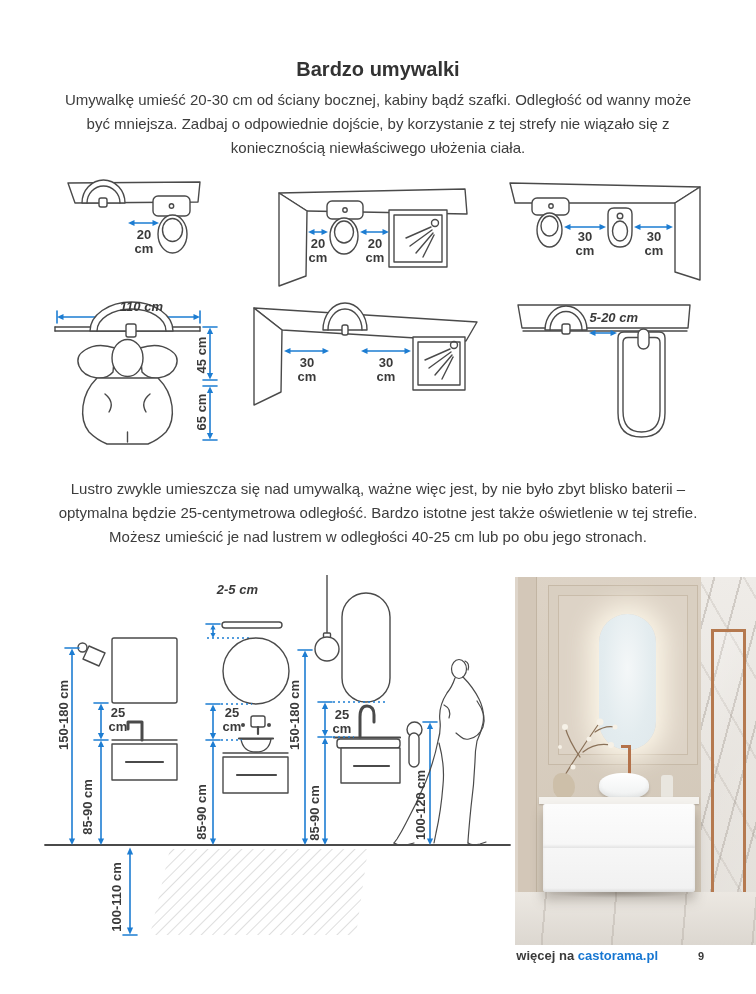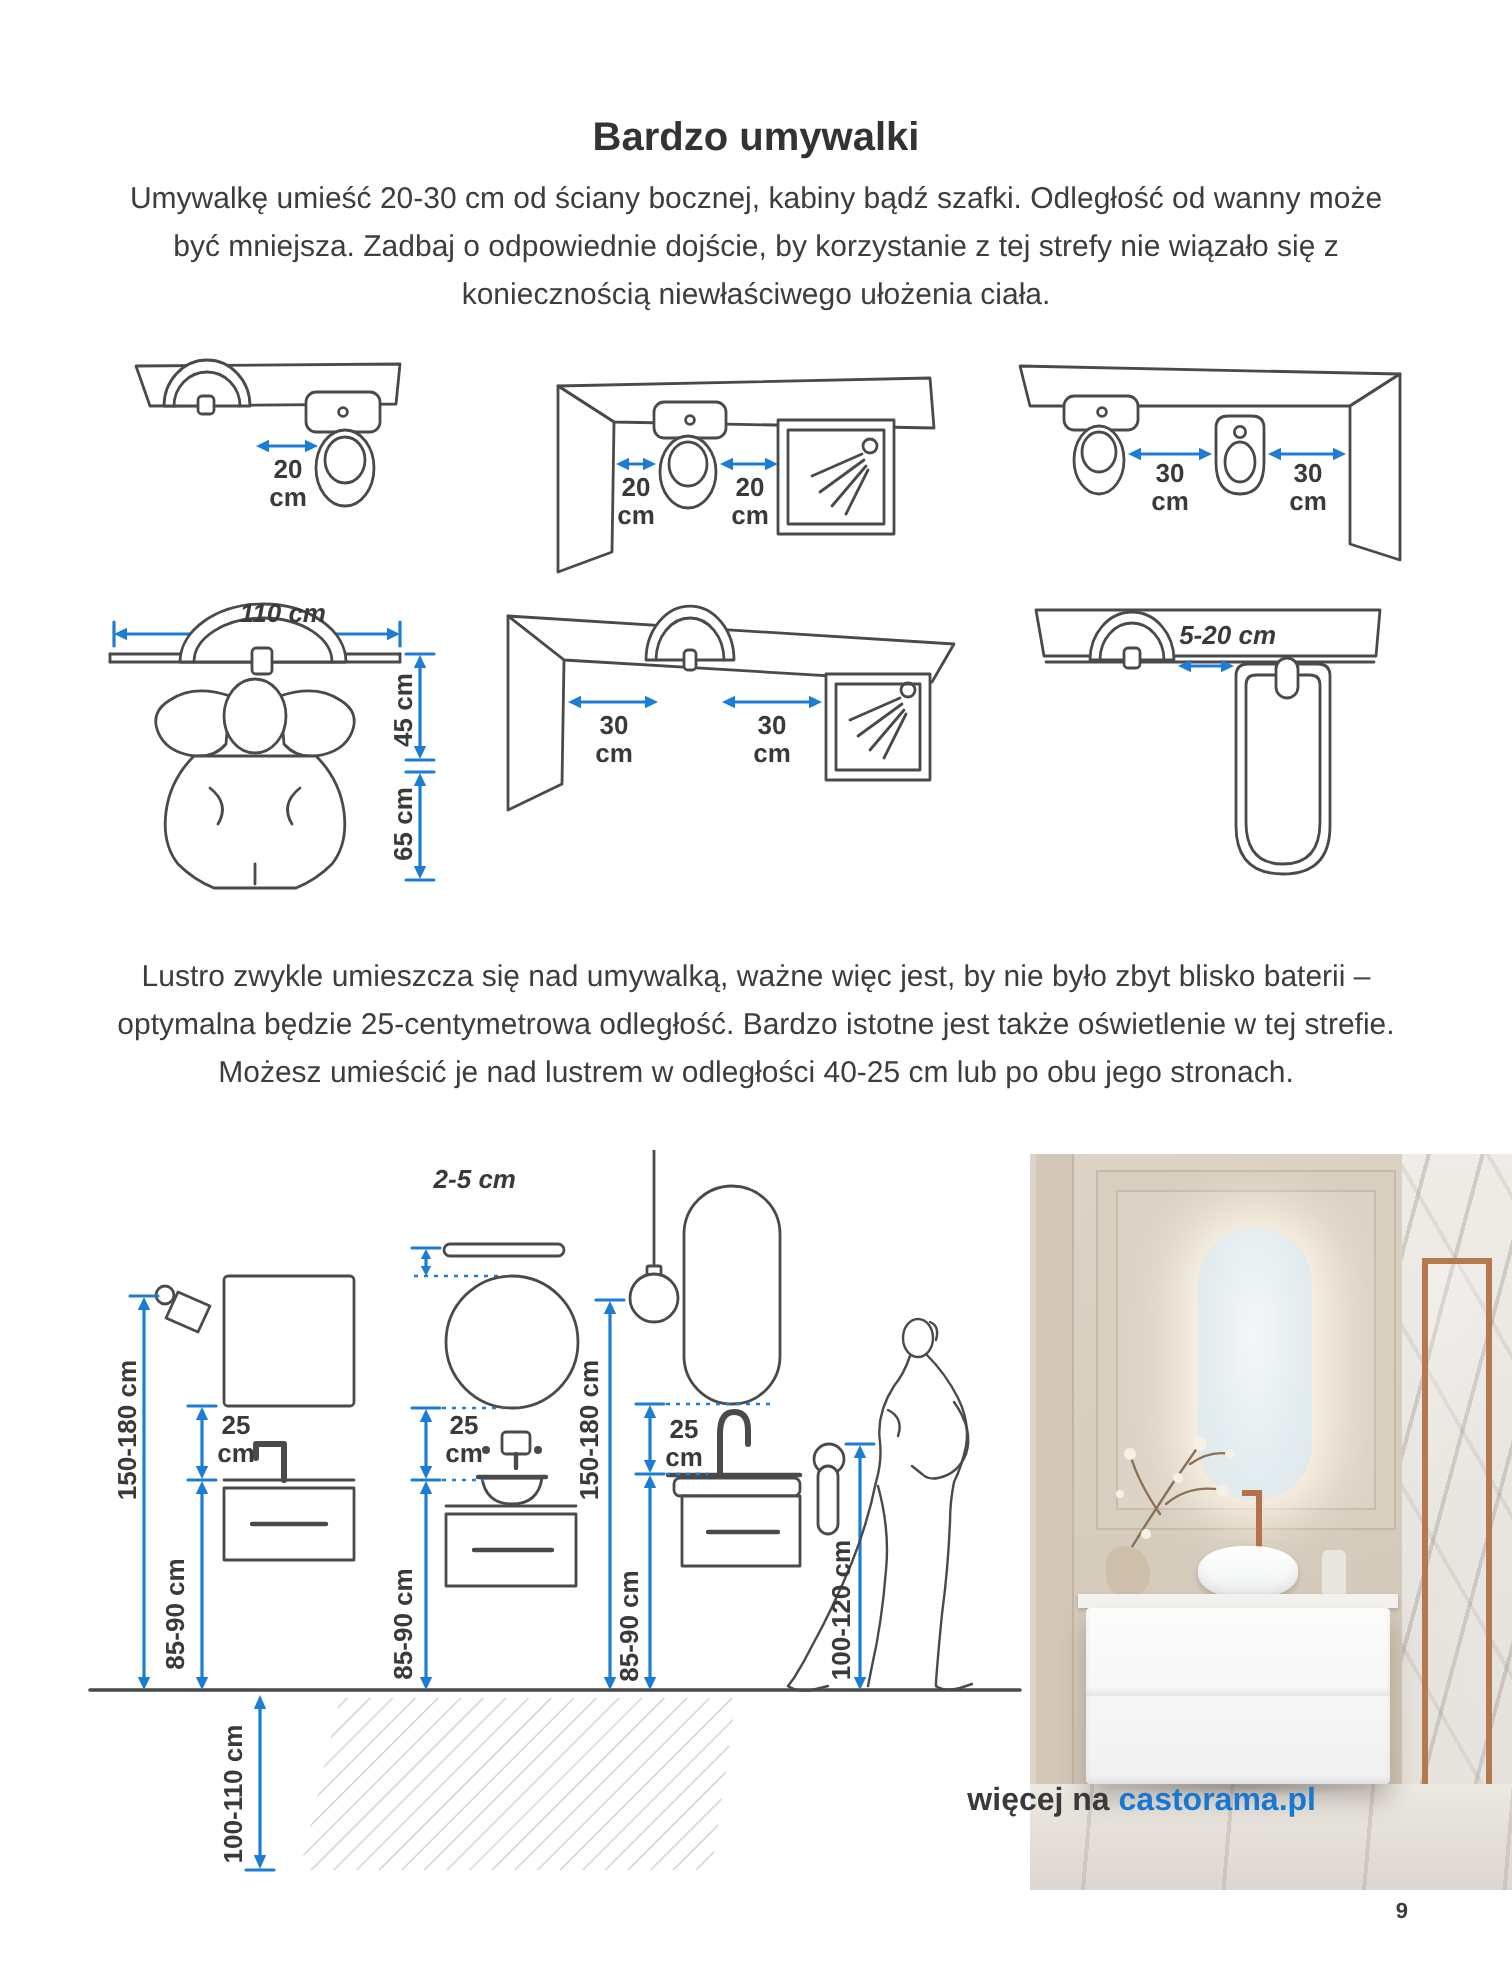--- a/index.html
+++ b/index.html
@@ -66,21 +66,21 @@
   .p-copper-bar{left:196px;top:52px;width:35px;height:3px;background:#b5794f;}
   .p-glass{left:199px;top:55px;width:29px;height:313px;
            background:linear-gradient(115deg,rgba(255,255,255,.25),rgba(255,255,255,0) 40%,rgba(255,255,255,.15));}
   .p-floor{left:0;top:315px;width:100%;height:53px;
       background:
         repeating-linear-gradient(95deg,transparent 0 30px,rgba(150,140,130,.25) 30px 32px,transparent 32px 70px),
         linear-gradient(#ece8e2,#dcd7d0);}
   .p-shadow{left:30px;top:311px;width:150px;height:10px;
             background:radial-gradient(ellipse,rgba(90,80,70,.35),transparent 70%);}
   
-  .footer{position:absolute;top:892px;right:98px;font-size:16px;font-weight:bold;color:#3a3a3a;}
+  .footer{position:absolute;top:948px;right:98px;font-size:13px;font-weight:bold;color:#3a3a3a;}
   .footer a{color:#1777d2;text-decoration:none;}
   .pagenum{position:absolute;top:950px;right:52px;font-size:11px;font-weight:bold;color:#3a3a3a;}
 </style>
 </head>
 <body>
 
 <div class="page">
 
 
   <div class="sec-title" style="top:58px">Bardzo umywalki</div>

